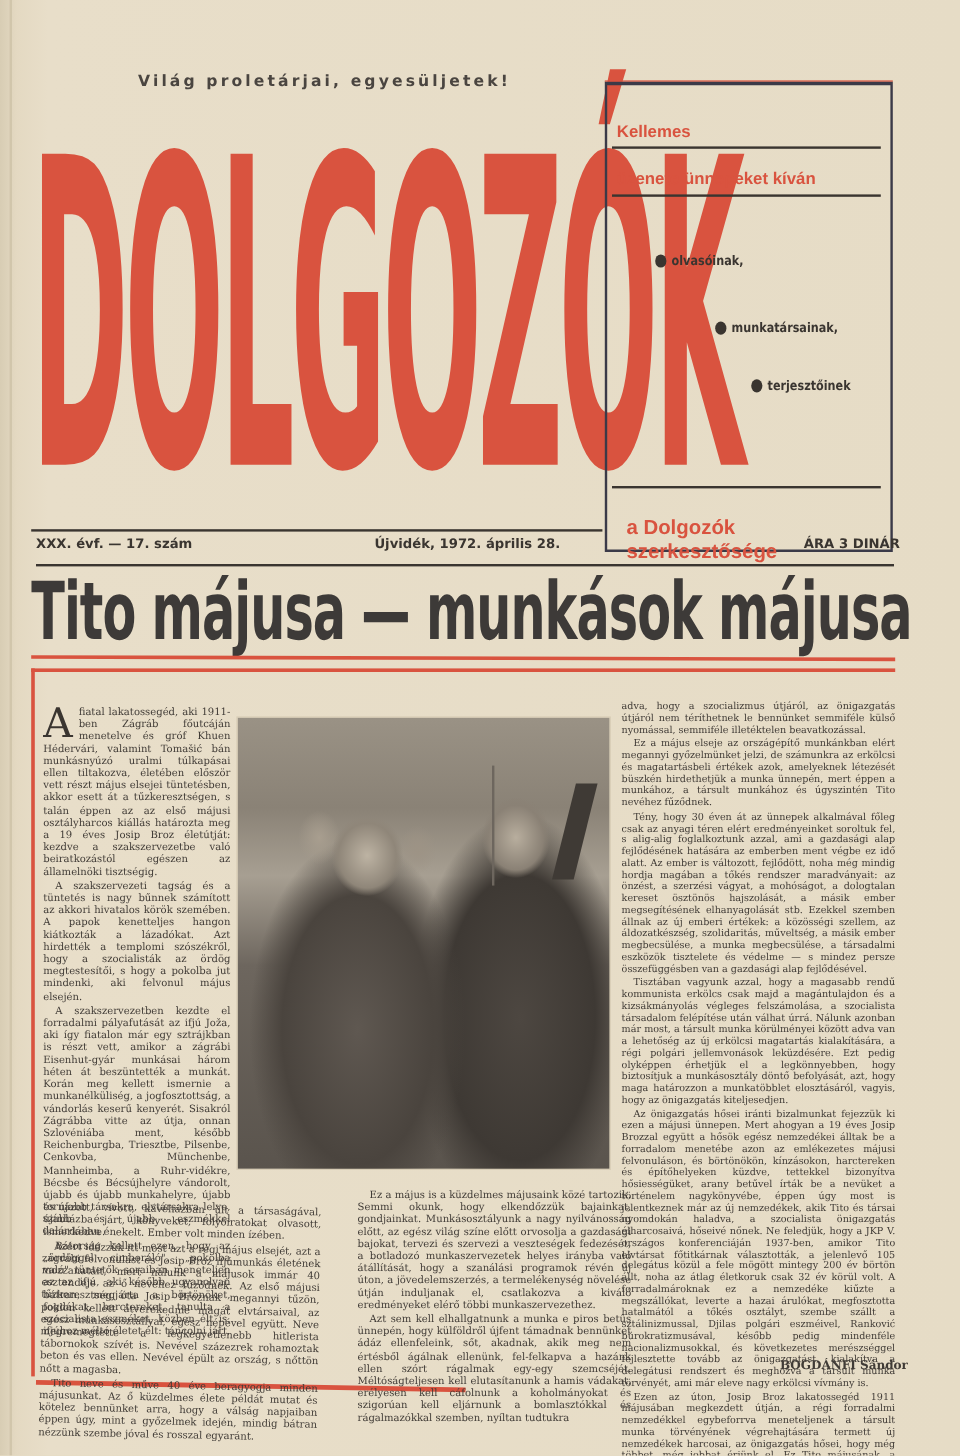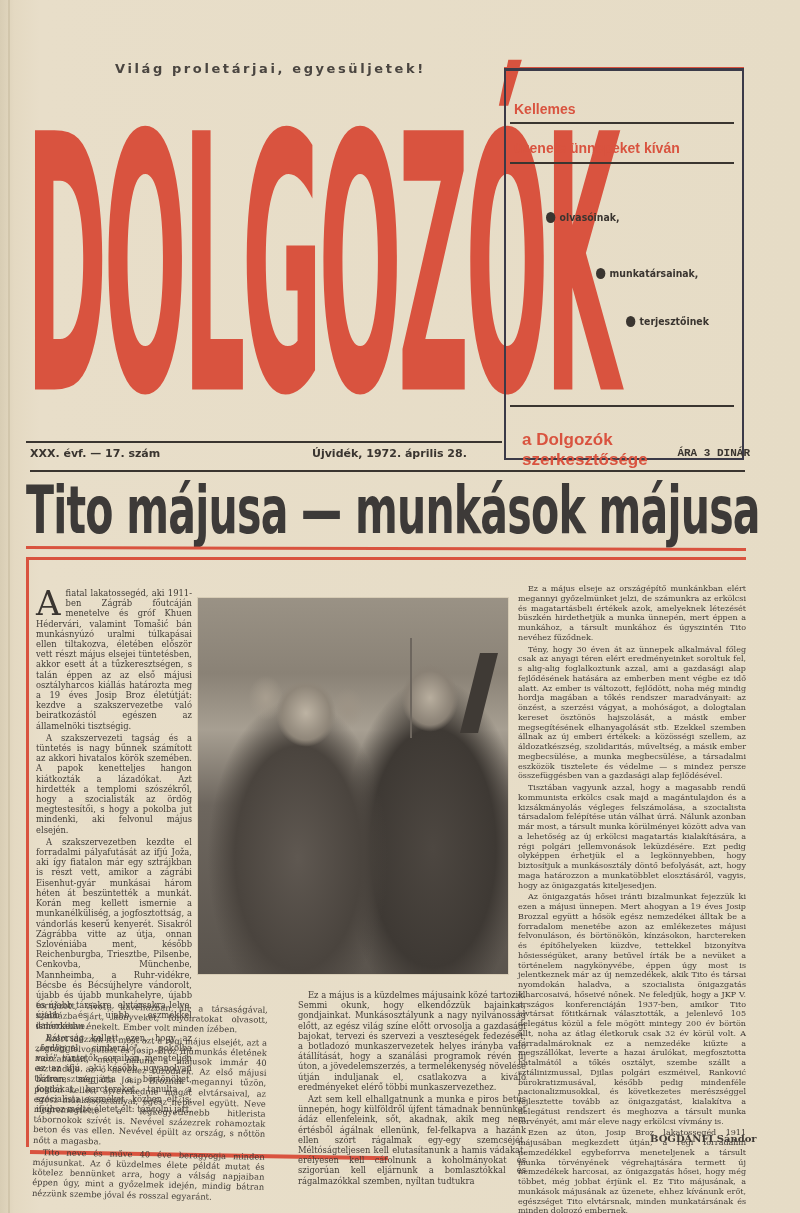--- a/index.html
+++ b/index.html
@@ -136,21 +136,21 @@
       <span>terjesztőinek</span>
     </div>
 
     <div class="g-red" style="left:16px; top:311px; font-size:17px;margin-top:48px;">a Dolgozók szerkesztősége</div>
     <div class="g-rule" style="left:4px; right:8px; top:334px;"></div>
   </div>
 
   <div class="infobar">
     <span style="left:0;">XXX. évf. — 17. szám</span>
     <span style="left:282px;">Újvidék, 1972. április 28.</span>
-    <span style="right:0;font-family:Liberation Mono, monospace;">ÁRA 3 DINÁR</span>
+    <span style="right:0;">ÁRA 3 DINÁR</span>
   </div>
   <div class="info-rule"></div>
 
   <div class="headline">Tito májusa — munkások májusa</div>
 
   <div class="red-line" style="left:26px; top:547px; width:720px; height:3px; transform:rotate(0.15deg);"></div>
   <div class="red-line" style="left:26px; top:557px; width:720px; height:3px;"></div>
   <div class="red-line" style="left:26px; top:557px; width:3px; height:590px;"></div>
   <div class="red-line" style="left:30px; top:1150px; width:358px; height:4px; transform:rotate(1deg); transform-origin:left;"></div>
 
@@ -173,20 +173,21 @@
     <div class="flag"></div>
     <div class="flag2"></div>
   </div>
 
   <div class="col" style="left:298px; top:990px; width:228px;">
     <p>Ez a május is a küzdelmes májusaink közé tartozik. Semmi okunk, hogy elkendőzzük bajainkat, gondjainkat. Munkásosztályunk a nagy nyilvánosság előtt, az egész világ színe előtt orvosolja a gazdasági bajokat, tervezi és szervezi a veszteségek fedezését, a botladozó munkaszervezetek helyes irányba való átállítását, hogy a szanálási programok révén új úton, a jövedelemszerzés, a termelékenység növelése útján induljanak el, csatlakozva a kiváló eredményeket elérő többi munkaszervezethez.</p>
     <p>Azt sem kell elhallgatnunk a munka e piros betűs ünnepén, hogy külföldről újfent támadnak bennünket ádáz ellenfeleink, sőt, akadnak, akik meg nem értésből ágálnak ellenünk, fel-felkapva a hazánk ellen szórt rágalmak egy-egy szemcséjét. Méltóságteljesen kell elutasítanunk a hamis vádakat, erélyesen kell cáfolnunk a koholmányokat és szigorúan kell eljárnunk a bomlasztókkal és rágalmazókkal szemben, nyíltan tudtukra</p>
   </div>
 
   <div class="col" style="left:518px; top:584px; width:228px; font-size:8px; line-height:9.75px;">
+    <p class="noind">adva, hogy a szocializmus útjáról, az önigazgatás útjáról nem téríthetnek le bennünket semmiféle külső nyomással, semmiféle illetéktelen beavatkozással.</p>
     <p>Ez a május elseje az országépítő munkánkban elért megannyi győzelmünket jelzi, de számunkra az erkölcsi és magatartásbeli értékek azok, amelyeknek létezését büszkén hirdethetjük a munka ünnepén, mert éppen a munkához, a társult munkához és úgyszintén Tito nevéhez fűződnek.</p>
     <p>Tény, hogy 30 éven át az ünnepek alkalmával főleg csak az anyagi téren elért eredményeinket soroltuk fel, s alig-alig foglalkoztunk azzal, ami a gazdasági alap fejlődésének hatására az emberben ment végbe ez idő alatt. Az ember is változott, fejlődött, noha még mindig hordja magában a tőkés rendszer maradványait: az önzést, a szerzési vágyat, a mohóságot, a dologtalan kereset ösztönös hajszolását, a másik ember megsegítésének elhanyagolását stb. Ezekkel szemben állnak az új emberi értékek: a közösségi szellem, az áldozatkészség, szolidaritás, műveltség, a másik ember megbecsülése, a munka megbecsülése, a társadalmi eszközök tisztelete és védelme — s mindez persze összefüggésben van a gazdasági alap fejlődésével.</p>
     <p>Tisztában vagyunk azzal, hogy a magasabb rendű kommunista erkölcs csak majd a magántulajdon és a kizsákmányolás végleges felszámolása, a szocialista társadalom felépítése után válhat úrrá. Nálunk azonban már most, a társult munka körülményei között adva van a lehetőség az új erkölcsi magatartás kialakítására, a régi polgári jellemvonások leküzdésére. Ezt pedig olyképpen érhetjük el a legkönnyebben, hogy biztosítjuk a munkásosztály döntő befolyását, azt, hogy maga határozzon a munkatöbblet elosztásáról, vagyis, hogy az önigazgatás kiteljesedjen.</p>
     <p>Az önigazgatás hősei iránti bizalmunkat fejezzük ki ezen a májusi ünnepen. Mert ahogyan a 19 éves Josip Brozzal együtt a hősök egész nemzedékei álltak be a forradalom menetébe azon az emlékezetes májusi felvonuláson, és börtönökön, kínzásokon, harctereken és építőhelyeken küzdve, tettekkel bizonyítva hősiességüket, arany betűvel írták be a nevüket a történelem nagykönyvébe, éppen úgy most is jelentkeznek már az új nemzedékek, akik Tito és társai nyomdokán haladva, a szocialista önigazgatás élharcosaivá, hőseivé nőnek. Ne feledjük, hogy a JKP V. országos konferenciáján 1937-ben, amikor Tito elvtársat főtitkárnak választották, a jelenlevő 105 delegátus közül a fele mögött mintegy 200 év börtön állt, noha az átlag életkoruk csak 32 év körül volt. A forradalmároknak ez a nemzedéke kiűzte a megszállókat, leverte a hazai árulókat, megfosztotta hatalmától a tőkés osztályt, szembe szállt a sztálinizmussal, Djilas polgári eszméivel, Ranković bürokratizmusával, később pedig mindenféle nacionalizmusokkal, és következetes merészséggel fejlesztette tovább az önigazgatást, kialakítva a delegátusi rendszert és meghozva a társult munka törvényét, ami már eleve nagy erkölcsi vívmány is.</p>
     <p>Ezen az úton, Josip Broz lakatossegéd 1911 májusában megkezdett útján, a régi forradalmi nemzedékkel egybeforrva meneteljenek a társult munka törvényének végrehajtására termett új nemzedékek harcosai, az önigazgatás hősei, hogy még többet, még jobbat érjünk el. Ez Tito májusának, a munkások májusának az üzenete, ehhez kívánunk erőt, egészséget Tito elvtársnak, minden munkatársának és minden dolgozó embernek.</p>
   </div>
 
   <div class="signature">BOGDÁNFI Sándor</div>
 </div>
 

